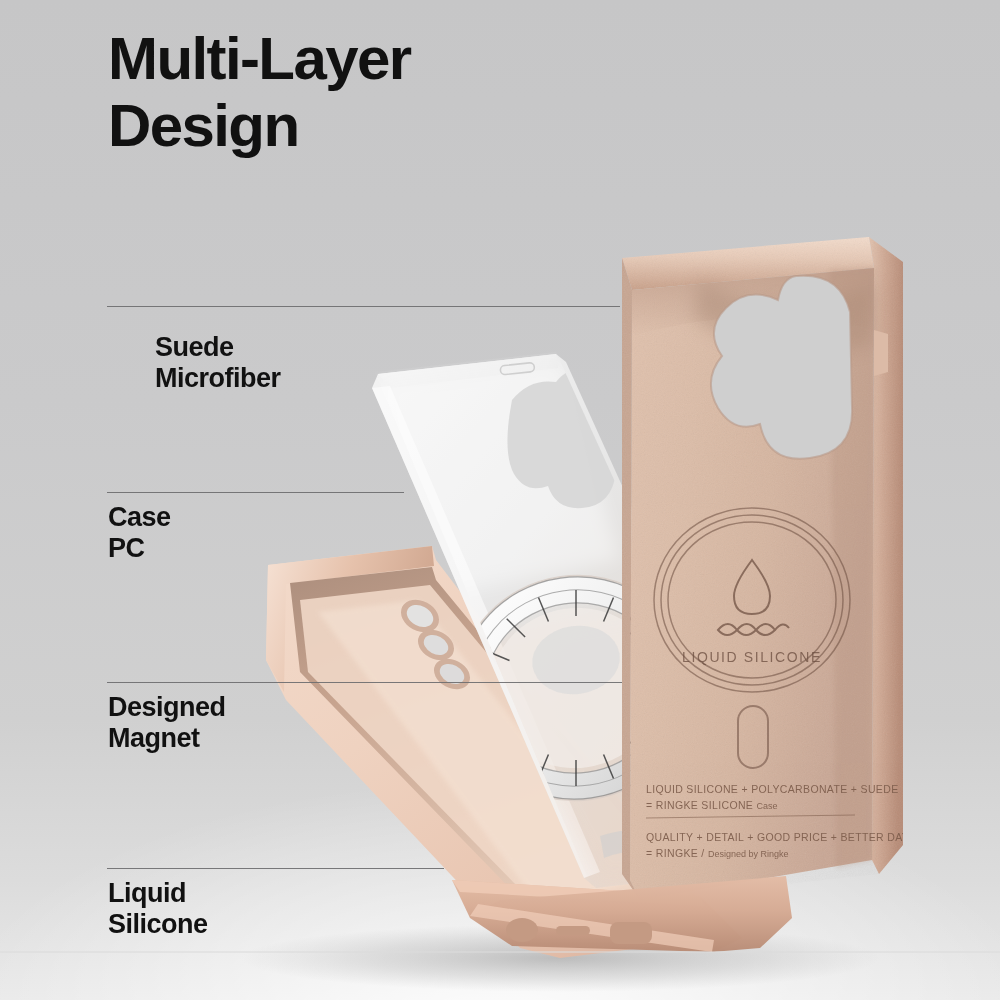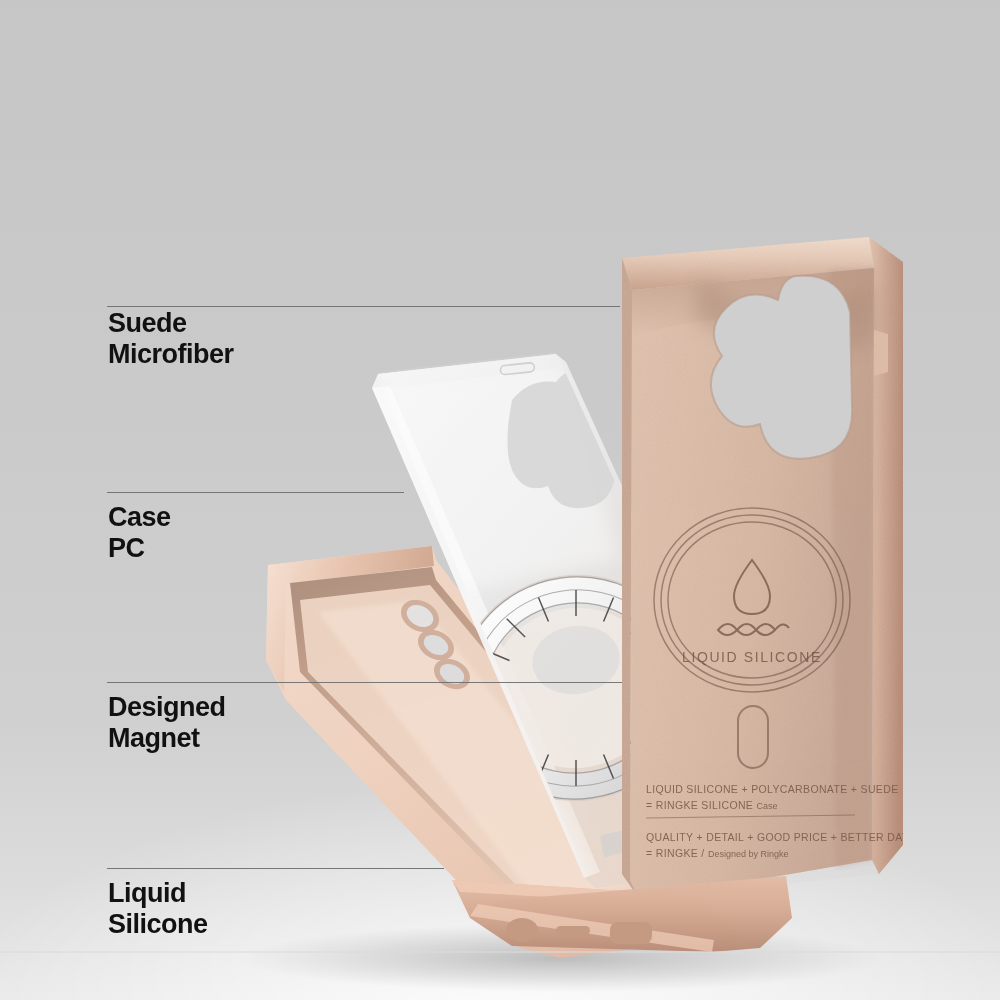--- a/index.html
+++ b/index.html
@@ -272,24 +272,26 @@
         <path d="M470,916 L712,952 L714,940 L478,904 Z" fill="#f1cfbb" opacity=".7"></path>
         <ellipse cx="522" cy="930" rx="16" ry="12" fill="#c49a83"></ellipse>
         <rect x="556" y="926" width="34" height="9" rx="4.5" fill="#c49a83"></rect>
         <rect x="610" y="922" width="42" height="22" rx="8" fill="#c49a83"></rect>
       </g>
 
       <line x1="0" y1="952" x2="1000" y2="952" stroke="#dcdcdc" stroke-width="2" opacity=".55"></line>
     </svg>
   </div>
 
+  <div class="title">Multi-Layer
+Design</div>
 
   <div class="callout">
     <div class="cl-line" style="left:107px;top:306px;width:513px;"></div>
-    <div class="cl-text" style="top:308px;">Suede Microfiber</div>
+    <div class="cl-text" style="top:332px;margin-left:47px;">Suede Microfiber</div>
   </div>
 
   <div class="callout">
     <div class="cl-line" style="left:107px;top:492px;width:297px;"></div>
     <div class="cl-text" style="top:502px;">Case PC</div>
   </div>
 
   <div class="callout">
     <div class="cl-line" style="left:107px;top:682px;width:515px;"></div>
     <div class="cl-text" style="top:692px;">Designed

